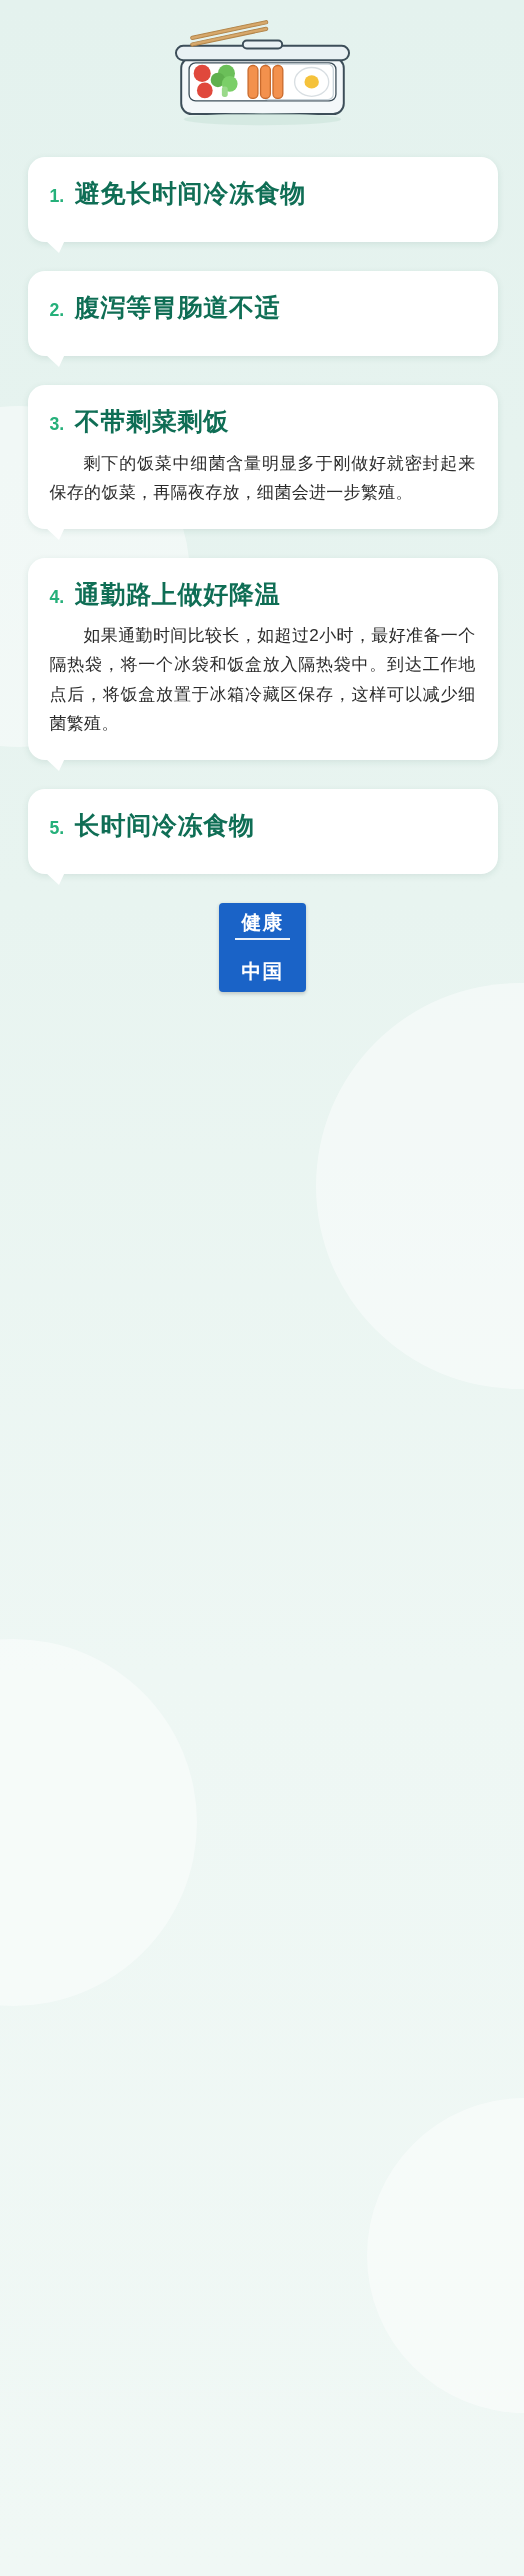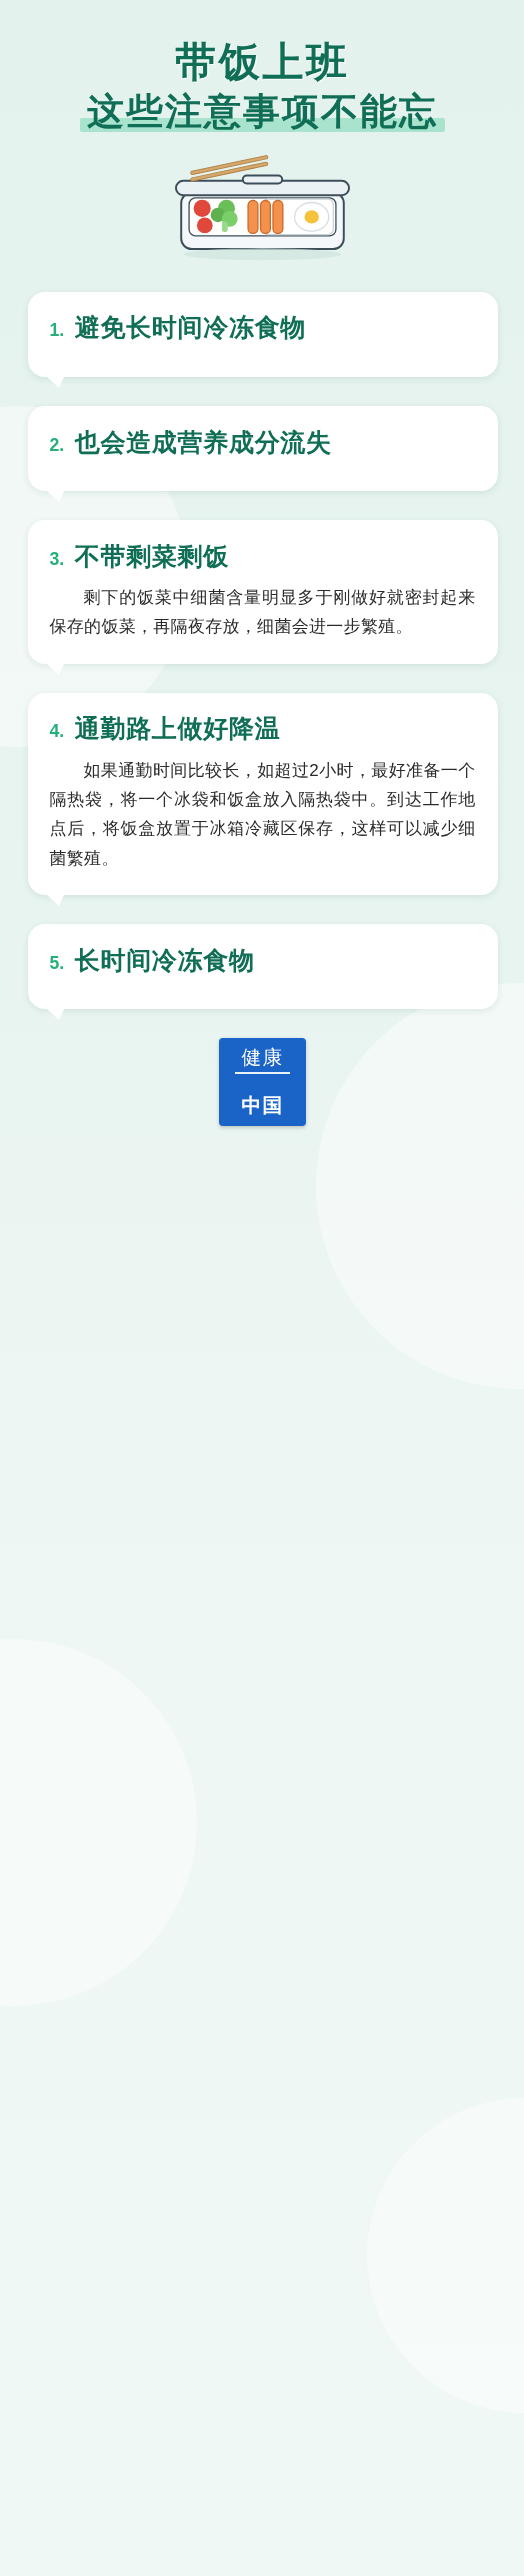--- a/index.html
+++ b/index.html
@@ -139,21 +139,21 @@
     width: 87px;
     background: #1a63c7;
     border-radius: 3.9px;
     padding: 7.9px 0 9.2px;
     text-align: center;
     color: #ffffff;
     box-shadow: 0 1.3px 3.9px rgba(0,0,0,0.18);
   }
   .logo .l1 {
     font-size: 19.7px;
-    font-weight: normal;
+    font-weight: bold;
     letter-spacing: 1.3px;
     line-height: 1.15;
   }
   .logo .l2 {
     font-size: 19.7px;
     font-weight: bold;
     letter-spacing: 1.3px;
     line-height: 1.15;
     margin-top: 20px;
   }
@@ -168,29 +168,20 @@
 </head>
 <body>
 
 <div class="poster">
 
   <div class="blob b1"></div>
   <div class="blob b2"></div>
   <div class="blob b3"></div>
   <div class="blob b4"></div>
 
-  <div class="header">
-    <div class="title-line1">带饭上班</div>
-    <div>
-      <div class="title-line2">
-        <span class="hl"></span>
-        <span>这些注意事项不能忘</span>
-      </div>
-    </div>
-  </div>
 
   <div class="illustration">
     <svg viewBox="0 0 300 180" width="197" height="118" aria-hidden="true">
 
       <rect x="26" y="62" width="248" height="86" rx="16" fill="#f4f8fa" stroke="#3d4e59" stroke-width="3"></rect>
 
       <rect x="38" y="70" width="224" height="58" rx="10" fill="#ffffff" stroke="#3d4e59" stroke-width="2"></rect>
 
       <rect x="150" y="72" width="108" height="54" rx="8" fill="#ffffff" stroke="#c9d4da" stroke-width="2"></rect>
 
@@ -224,21 +215,21 @@
     <div class="card">
       <div class="card-head">
         <span class="card-num">1.</span>
         <span class="card-title">避免长时间冷冻食物</span>
       </div>
     </div>
 
     <div class="card">
       <div class="card-head">
         <span class="card-num">2.</span>
-        <span class="card-title">也会造成营养成分流失</span>
+        <span class="card-title">腹泻等胃肠道不适</span>
       </div>
     </div>
 
     <div class="card">
       <div class="card-head">
         <span class="card-num">3.</span>
         <span class="card-title">不带剩菜剩饭</span>
       </div>
       <div class="card-body">剩下的饭菜中细菌含量明显多于刚做好就密封起来保存的饭菜，再隔夜存放，细菌会进一步繁殖。</div>
     </div>

